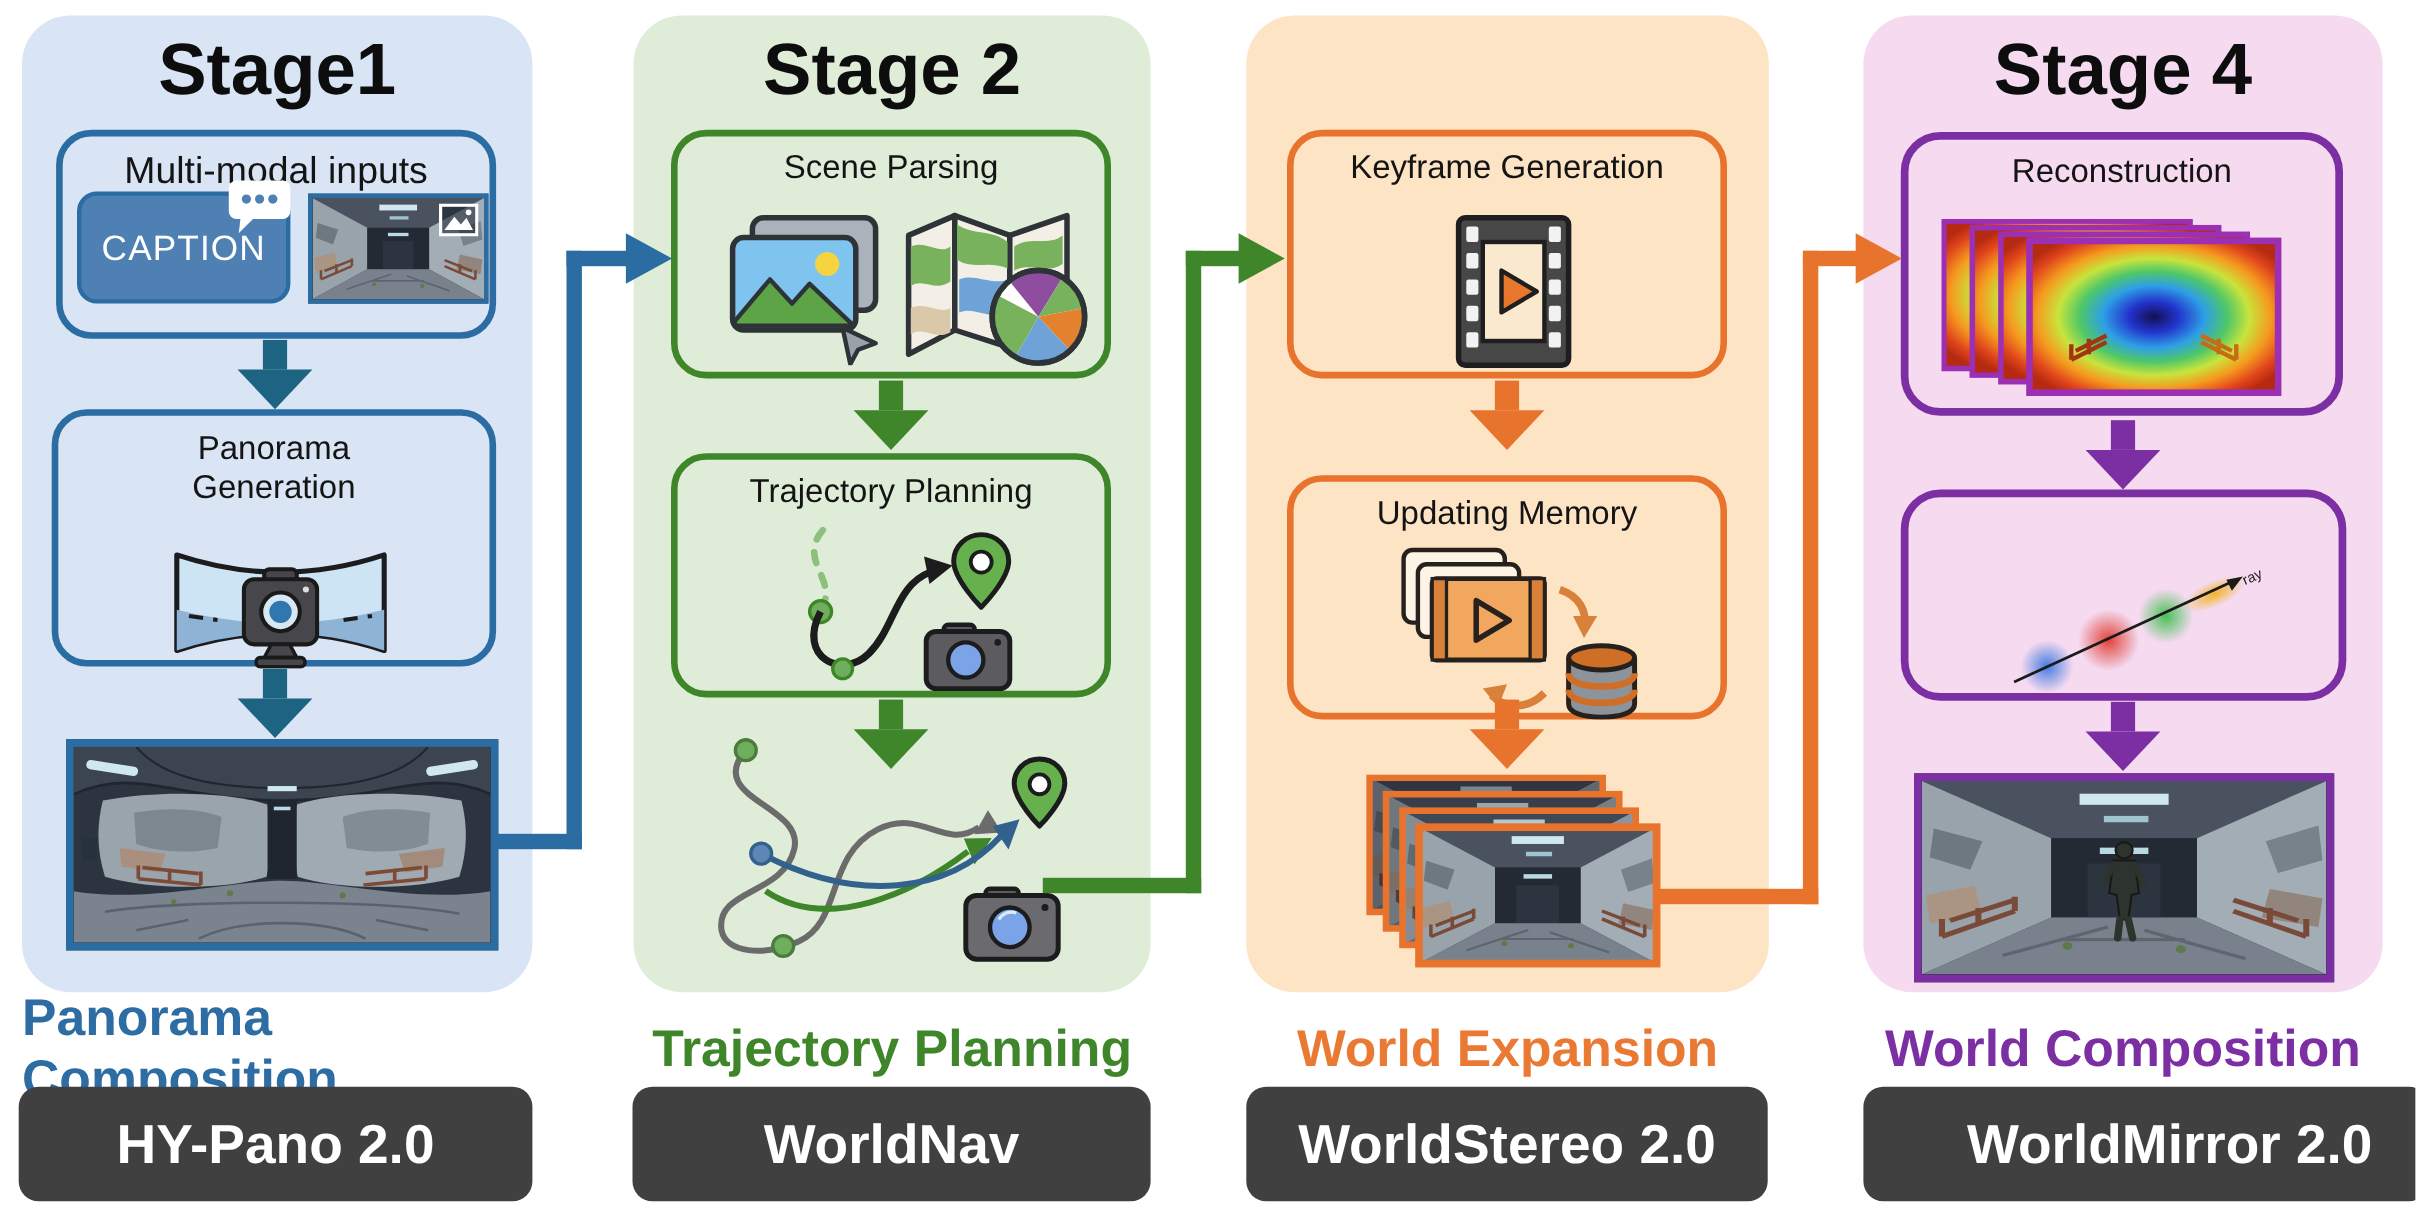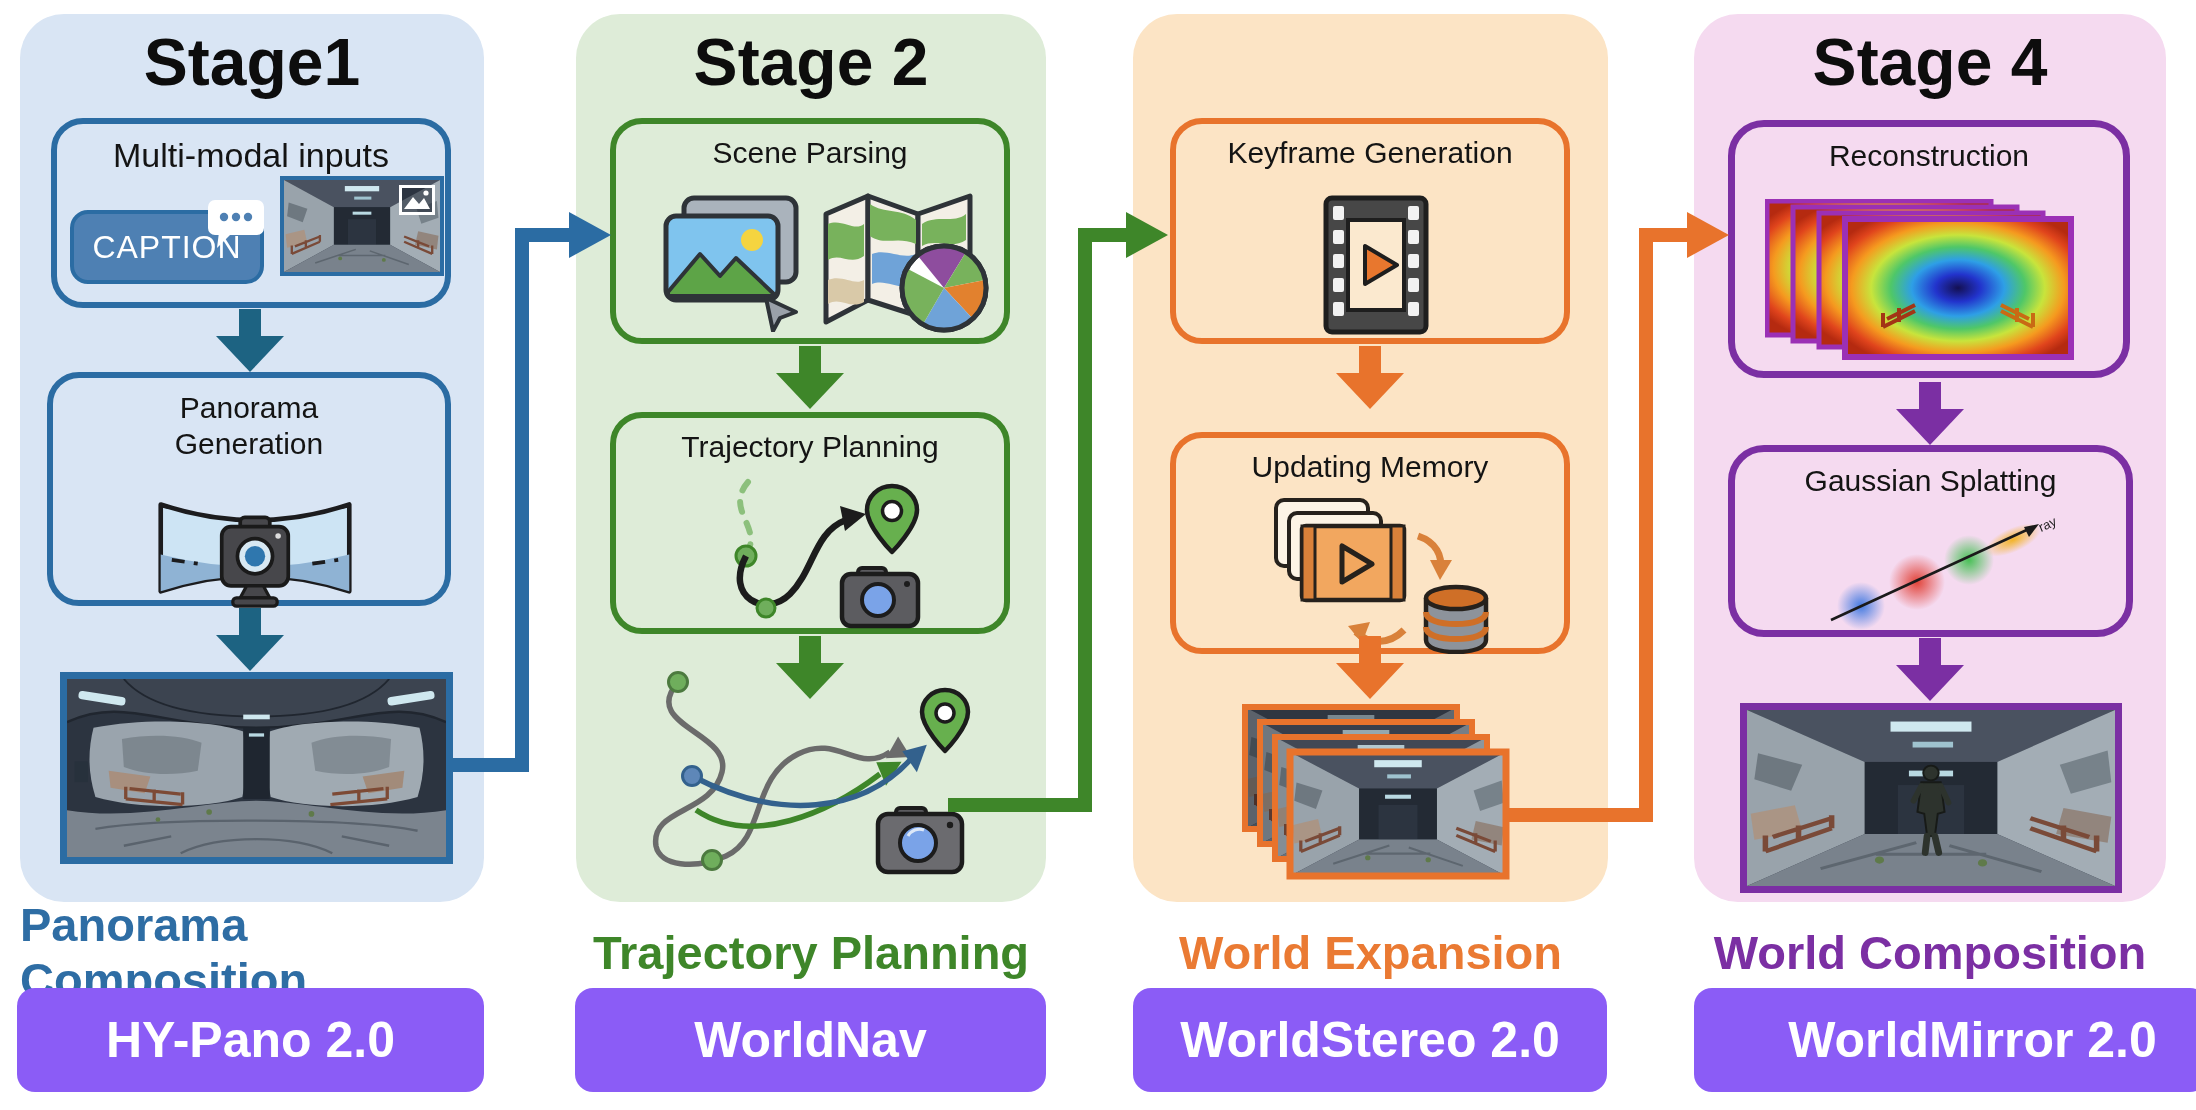--- a/index.html
+++ b/index.html
@@ -36,21 +36,21 @@
   .chead.orange{border-left:42px solid #e8732c;}
   
   .chip{position:absolute;background:#4e80b3;border:4px solid #2b6ca3;border-radius:18px;
         display:flex;align-items:center;justify-content:center;color:#ffffff;
         font-size:32px;font-weight:500;letter-spacing:1px;box-sizing:border-box;}
   .framed-img{position:absolute;box-sizing:border-box;overflow:hidden;background:#2c3440;}
   .framed-img svg{display:block;width:100%;height:100%;}
   
   .cat{position:absolute;top:924px;height:56px;display:flex;align-items:center;justify-content:center;
        font-size:47px;font-weight:700;}
-  .btn{position:absolute;top:988px;height:104px;background:#8b5cf6;border-radius:18px;
+  .btn{position:absolute;top:988px;height:104px;background:#404040;border-radius:18px;
        display:flex;align-items:center;justify-content:center;color:#ffffff;
        font-size:50px;font-weight:700;}
 </style>
 </head>
 <body>
 
 <div class="canvas">
 
   <svg width="0" height="0" style="position:absolute" aria-hidden="true">
     <defs>
@@ -82,21 +82,21 @@
   <div class="col" style="left:576px;width:470px;background:#deecd8;"></div>
   <div class="col" style="left:1133px;width:475px;background:#fce4c5;"></div>
   <div class="col" style="left:1694px;width:472px;background:#f5daf0;"></div>
 
   <div class="stage-title" style="left:20px;width:464px;">Stage1</div>
   <div class="stage-title" style="left:576px;width:470px;">Stage 2</div>
   <div class="stage-title" style="left:1694px;width:472px;">Stage 4</div>
 
   <div class="box b-blue" style="left:51px;top:118px;width:400px;height:190px;">
     <div class="box-label small-label">Multi-modal inputs</div>
-    <div class="chip" style="left:13px;top:50px;width:194px;height:74px;margin-top:36px;">
+    <div class="chip" style="left:13px;top:50px;width:194px;height:102px;">
       <span>CAPTION</span>
       <svg class="icon" style="left:132px;top:-16px;width:60px;height:52px;" viewBox="0 0 60 52">
         <rect x="2" y="2" width="56" height="35" rx="7" fill="#ffffff"></rect>
         <polygon points="13,34 27,34 11,50" fill="#ffffff"></polygon>
         <circle cx="18" cy="19" r="4.2" fill="#4e80b3"></circle>
           <circle cx="30" cy="19" r="4.2" fill="#4e80b3"></circle>
           <circle cx="42" cy="19" r="4.2" fill="#4e80b3"></circle>
       </svg>
     </div>
     <div class="framed-img" style="left:223px;top:52px;width:164px;height:100px;border:4px solid #2b6ca3;">
@@ -342,21 +342,20 @@
       </g>
     </svg>
   </div>
 
   <div class="varrow a4" style="left:1896px;top:382px;">
     <div class="shaft"></div>
       <div class="head"></div>
   </div>
 
   <div class="box b-purple" style="left:1728px;top:445px;width:405px;height:192px;border-radius:36px;">
-    <div class="box-label">Gaussian Splatting</div>
     <svg class="icon" style="left:80px;top:58px;width:246px;height:124px;" viewBox="0 0 246 124">
       <defs>
         <radialGradient id="gblue">
             <stop offset="0%" stop-color="#3b76e0" stop-opacity="0.95"></stop>
             <stop offset="100%" stop-color="#3b76e0" stop-opacity="0"></stop>
           </radialGradient>
         <radialGradient id="gred">
             <stop offset="0%" stop-color="#e03b2f" stop-opacity="0.95"></stop>
             <stop offset="100%" stop-color="#e03b2f" stop-opacity="0"></stop>
           </radialGradient>

